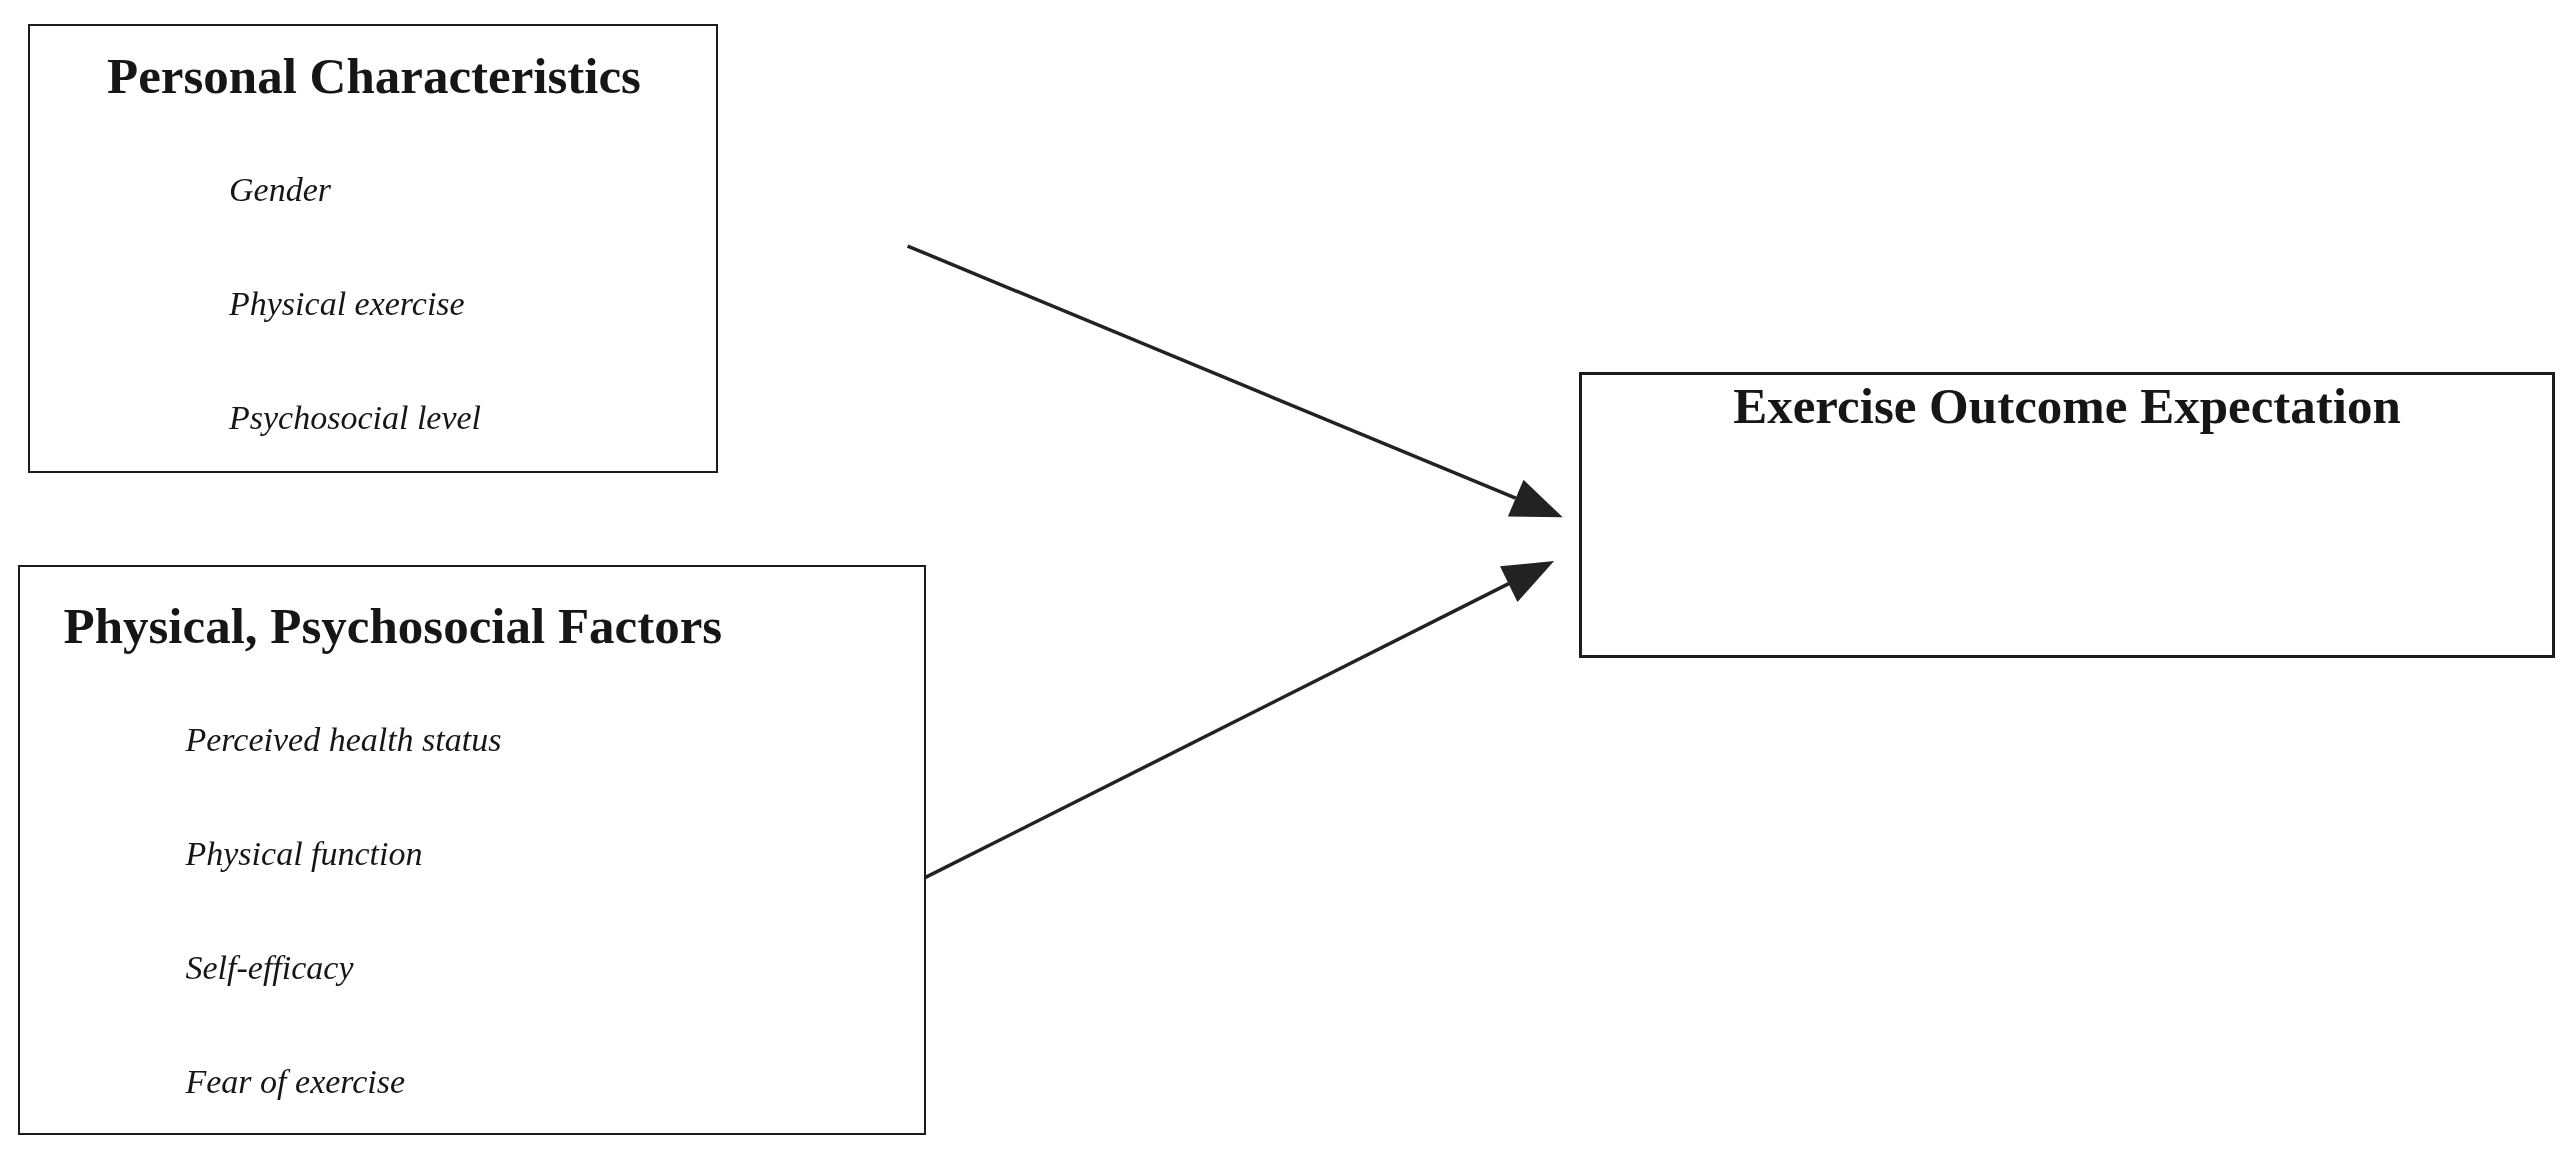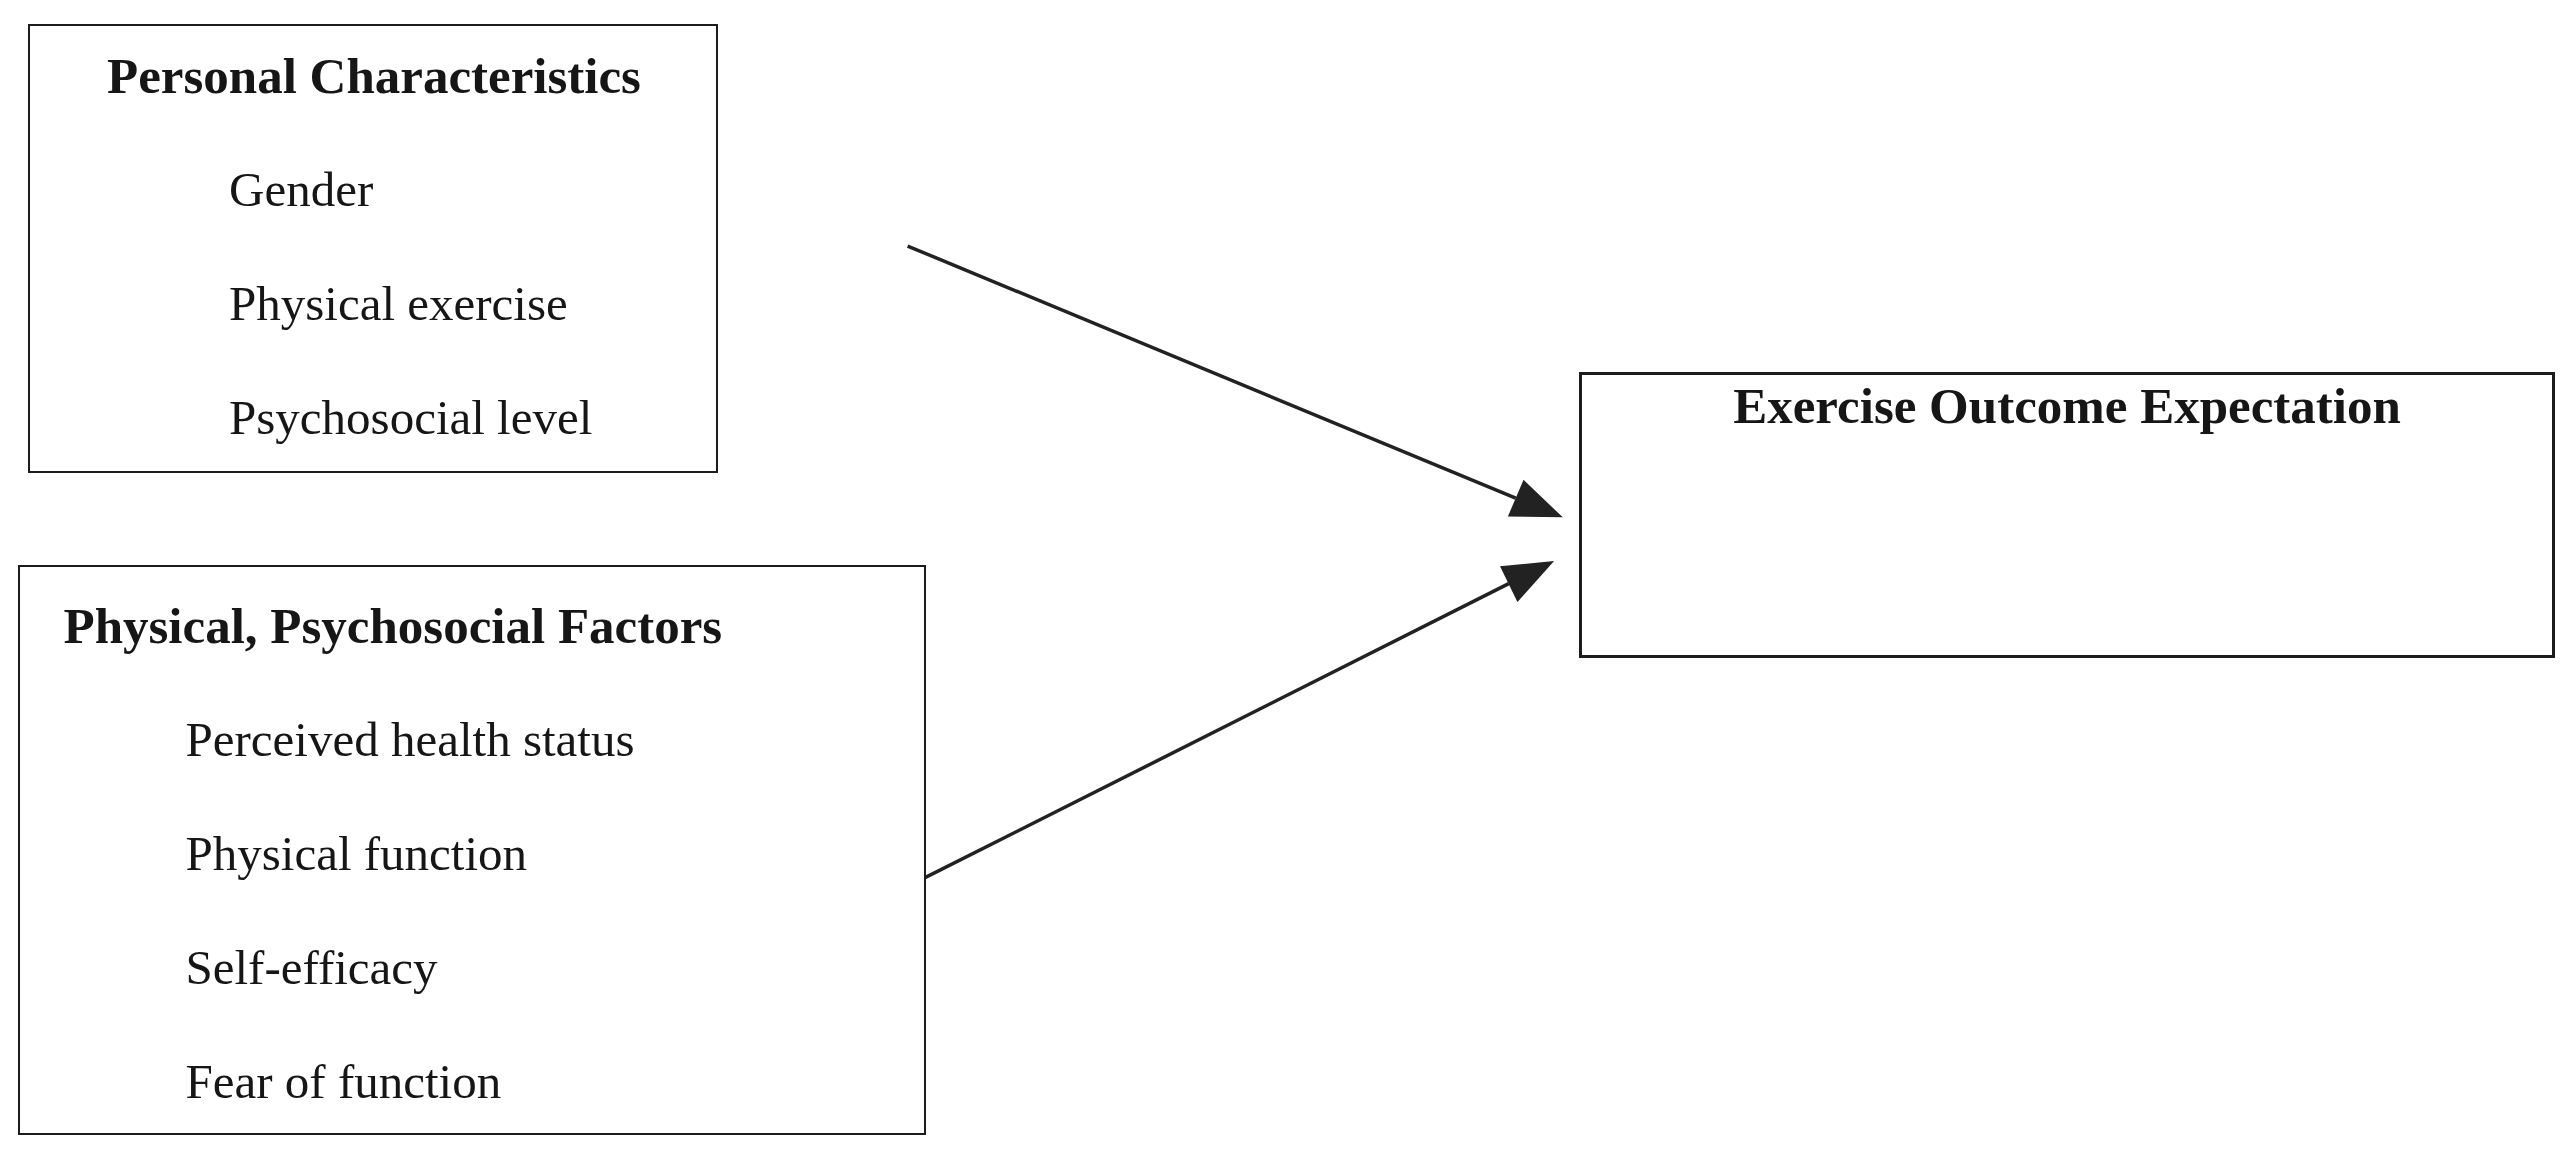--- a/index.html
+++ b/index.html
@@ -35,24 +35,25 @@
     background: var(--bg-color, #ffffff);
     border: 2.6px solid var(--border-color, #1c1c1c);
   }
   .box-title {
     font-weight: bold;
     font-size: 51px;
     line-height: 63px;
     white-space: nowrap;
   }
   .box-item {
-    font-size: 49px;
+    font-size: 34px;
     line-height: 63px;
     margin-left: 122px;
     white-space: nowrap;
+    font-style: italic;
   }
   
   .box-personal {
     left: 28px; top: 24.4px;
     width: 690px; height: 449px;
     padding: 19px 8.7px 0 77px;
   }
   .box-personal .box-title { margin-bottom: 50px; }
   .box-personal .box-item  { margin-bottom: 51px; }
   
@@ -91,21 +92,21 @@
     <div class="box-item">Gender</div>
     <div class="box-item">Physical exercise</div>
     <div class="box-item">Psychosocial level</div>
   </div>
 
   <div class="box box-physical">
     <div class="box-title">Physical, Psychosocial Factors</div>
     <div class="box-item">Perceived health status</div>
     <div class="box-item">Physical function</div>
     <div class="box-item">Self-efficacy</div>
-    <div class="box-item">Fear of function</div>
+    <div class="box-item">Fear of exercise</div>
   </div>
 
   <div class="box box-outcome">
     <div class="box-title">Exercise Outcome Expectation</div>
   </div>
 
 </div>
 
 
 </body></html>

